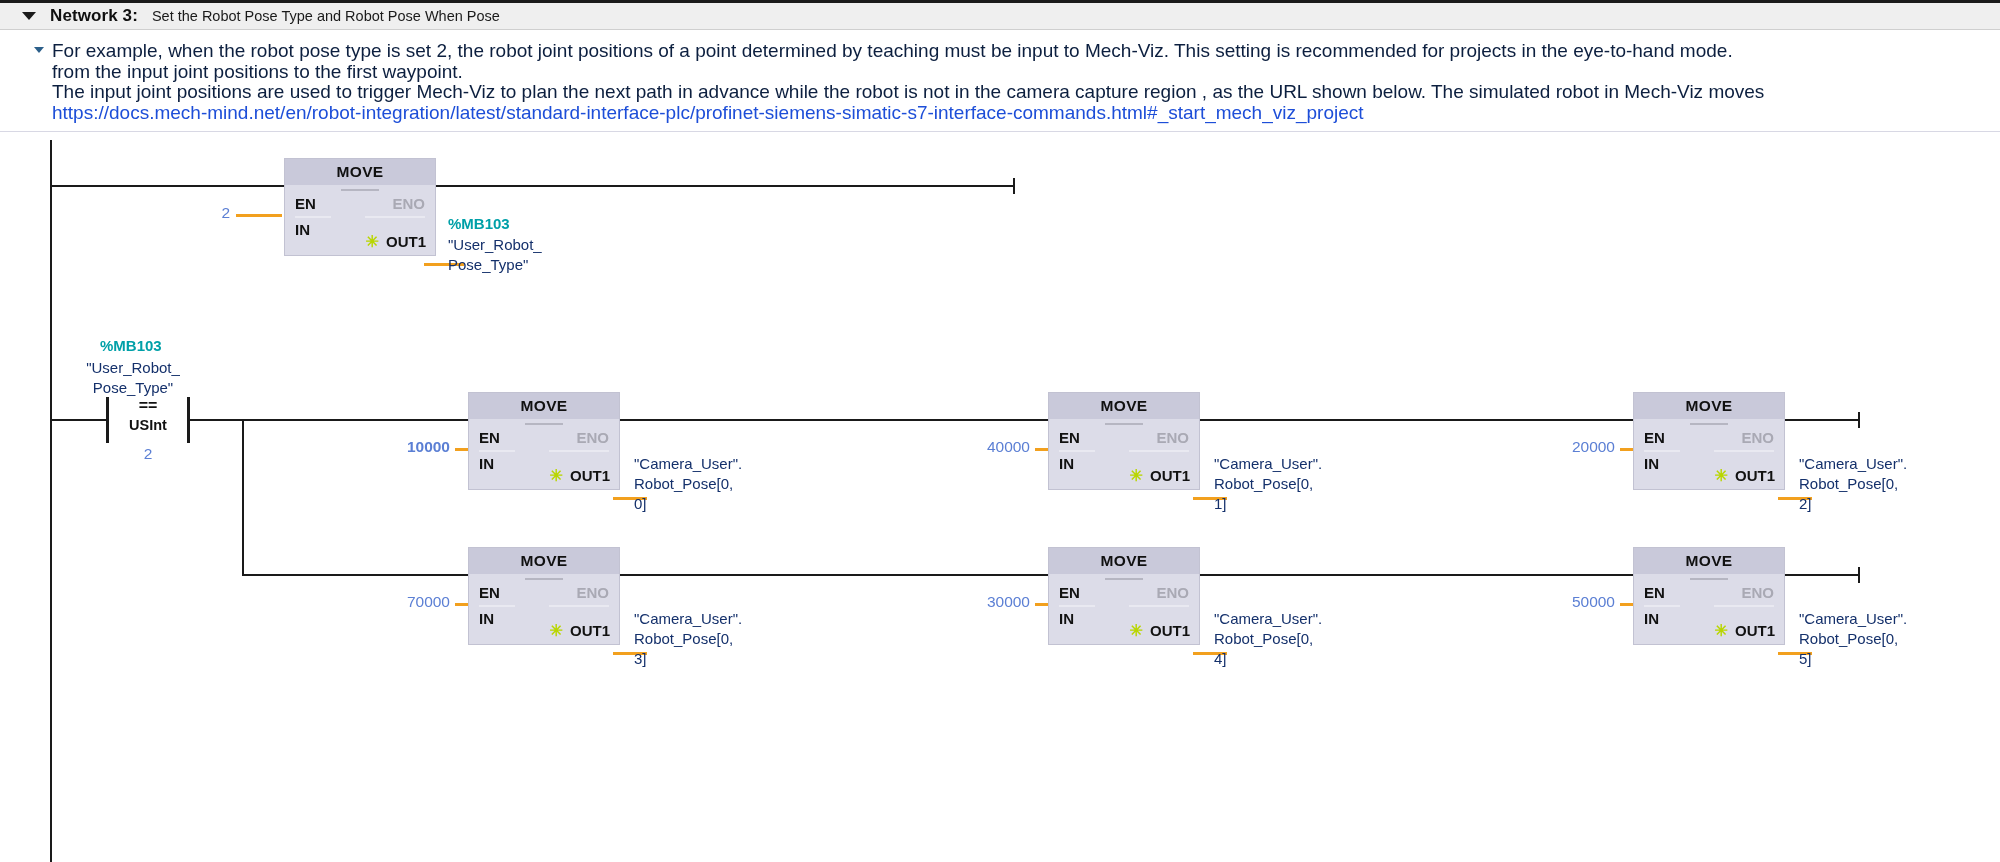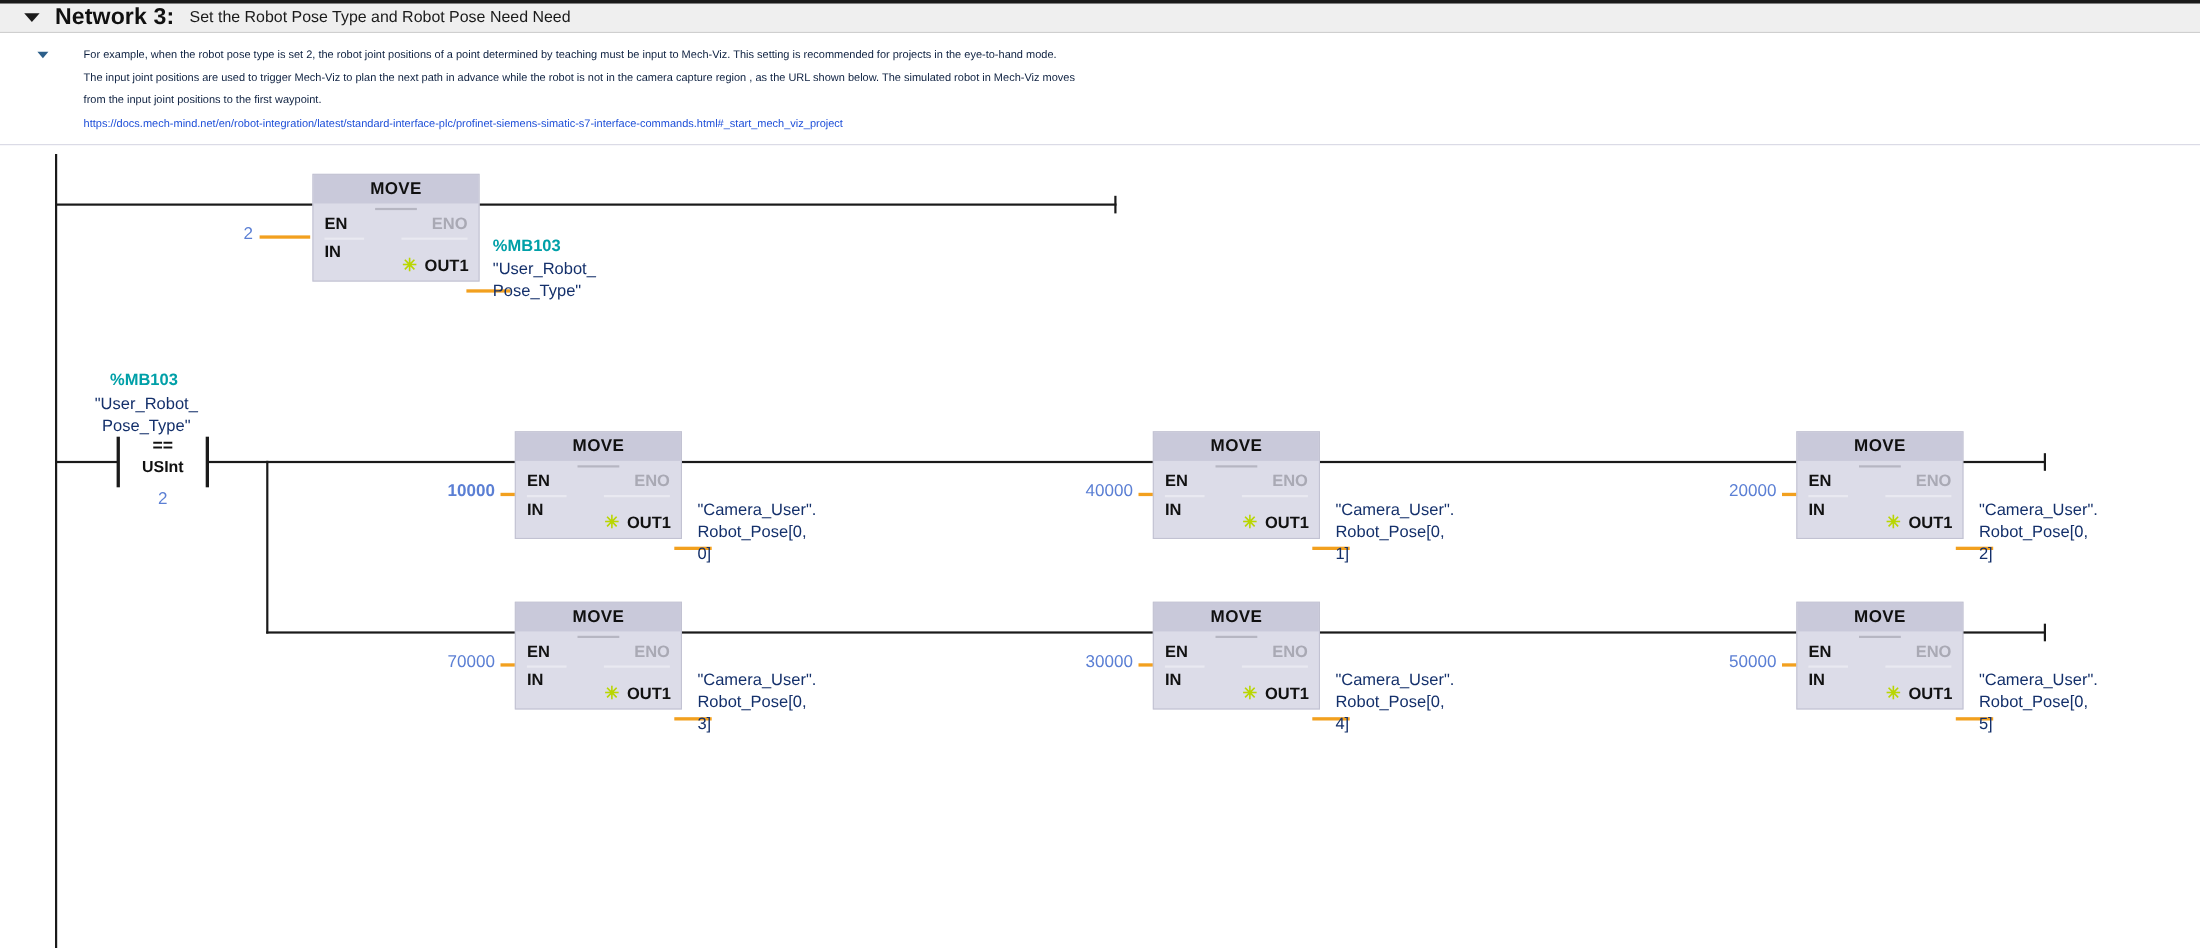--- a/index.html
+++ b/index.html
@@ -25,29 +25,29 @@
     content:""; position:absolute; left:0; top:-3px; width:2000px; height:3px; background:#1a1a1a;
   }
   .tri{
     width:0;height:0;border-left:7px solid transparent;border-right:7px solid transparent;
     border-top:8px solid #1a1a1a; margin:0 14px 0 22px; flex:0 0 auto;
   }
   .tri-sm{
     width:0;height:0;border-left:5px solid transparent;border-right:5px solid transparent;
     border-top:6px solid #2c5f8a; margin-right:8px; flex:0 0 auto; margin-top:6px;
   }
-  .net-title{ font-size:21px; font-weight:bold; color:#101010; letter-spacing:.1px; }
+  .net-title{ font-size:17px; font-weight:bold; color:#101010; letter-spacing:.1px; }
   .net-sub{ font-size:14.5px; color:#1a1a1a; margin-left:14px; }
 
   
   .comment-wrap{
     position:absolute; left:0; top:33px; width:2000px; height:96px;
     background:#ffffff; display:flex; padding:8px 0 0 34px;
   }
-  .comment-lines{ font-size:10px; line-height:20.5px; color:#0c1f3f;margin-left:24px; }
+  .comment-lines{ font-size:19px; line-height:20.5px; color:#0c1f3f; }
   .comment-lines div{ white-space:nowrap; }
   .url-line{ color:#1d4ed8; }
 
   
   .sep{
     position:absolute; left:0; top:131px; width:2000px; height:1px; background:#d8d8e4;
   }
 
   
   .ladder{
@@ -126,29 +126,29 @@
     position:absolute; top:48px; left:0; right:0; text-align:center;
     font-size:15.5px; color:#5b7fd4;
   }
 </style>
 </head>
 <body>
 
 <div class="net-header">
   <span class="tri"></span>
   <span class="net-title">Network 3:</span>
-  <span class="net-sub">Set the Robot Pose Type and Robot Pose Need Need</span>
+  <span class="net-sub">Set the Robot Pose Type and Robot Pose When Pose</span>
 </div>
 
 <div class="comment-wrap">
   <span class="tri-sm"></span>
   <div class="comment-lines">
     <div>For example, when the robot pose type is set 2, the robot joint positions of a point determined by teaching must be input to Mech-Viz. This setting is recommended for projects in the eye-to-hand mode.</div>
+    <div>from the input joint positions to the first waypoint.</div>
     <div>The input joint positions are used to trigger Mech-Viz to plan the next path in advance while the robot is not in the camera capture region , as the URL shown below. The simulated robot in Mech-Viz moves</div>
-    <div>from the input joint positions to the first waypoint.</div>
     <div class="url-line">https://docs.mech-mind.net/en/robot-integration/latest/standard-interface-plc/profinet-siemens-simatic-s7-interface-commands.html#_start_mech_viz_project</div>
   </div>
 </div>
 <div class="sep"></div>
 
 <div class="ladder">
 
   <div class="wire v" style="left:50px; top:6px; height:722px;"></div>
 
   <div class="wire h" style="left:50px; top:51px; width:235px;"></div>

